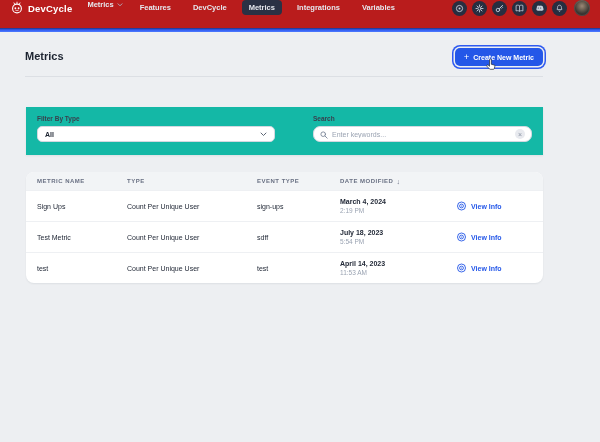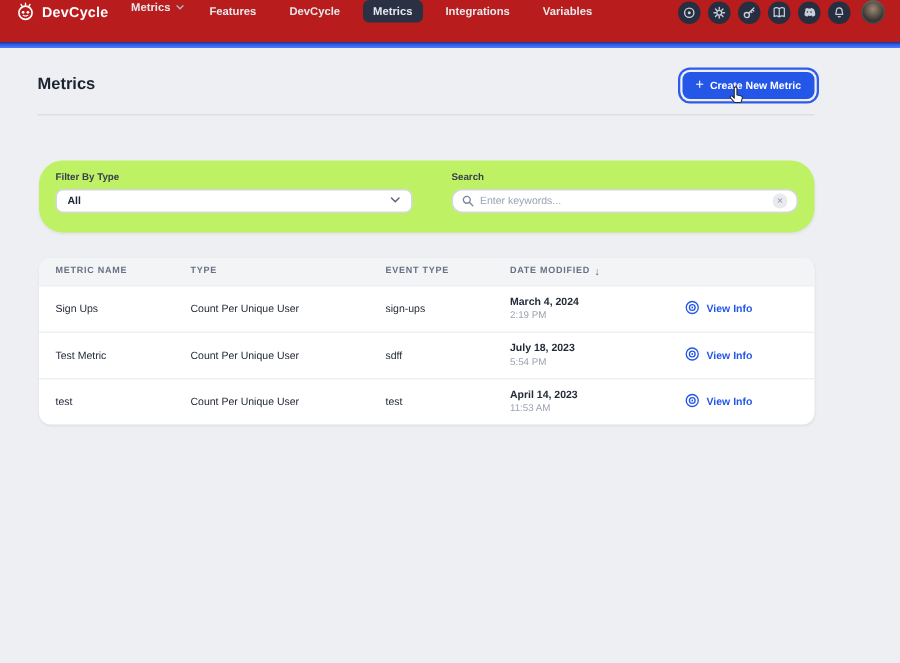--- a/index.html
+++ b/index.html
@@ -45,22 +45,22 @@
     display:flex; align-items:center; gap:4px; padding:0 9px;
     background:#2457e8; color:#fff; border:none; border-radius:5px;
     font-size:7px; font-weight:600; font-family:inherit; cursor:pointer;
     box-shadow:0 0 0 1.5px #edeff2, 0 0 0 3px #2f5af0; }
   .create-btn .plus { font-size:9.5px; font-weight:400; line-height:1; margin-top:-1px; }
   .cursor { position:absolute; left:486px; top:57px; z-index:10; pointer-events:none; }
   .divider { position:absolute; left:25px; top:76px; width:518px; height:1px; background:#dcdfe4; }
 
   
   .filter-card { position:absolute; left:26px; top:107px; width:517px; height:48px;
-    background:#bef264; border-radius:16px; box-shadow:0 1px 2px rgba(16,24,40,.07);
-    padding:8px 11px; display:flex; gap:26px; }
+    background:#14b8a6; border-radius:0; box-shadow:0 1px 2px rgba(16,24,40,.07);
+    padding:8px 11px; display:flex; gap:38px; }
   .filter-group label { display:block; font-size:6.5px; font-weight:700;
     color:#39404e; margin-bottom:4px; }
   .fg-type { width:238px; }
   .fg-search { flex:1; }
   .select { width:238px; height:16px; border:1px solid #d3d8e0; border-radius:5px;
     display:flex; align-items:center; justify-content:space-between; padding:0 7px;
     font-size:7px; font-weight:600; color:#1c2330; cursor:pointer; background:#fff; }
   .search-box { height:16px; border:1px solid #d3d8e0; border-radius:7px;
     display:flex; align-items:center; padding:0 6px; gap:4px; background:#fff; }
   .search-box input { border:none; outline:none; flex:1; font-size:7px;

